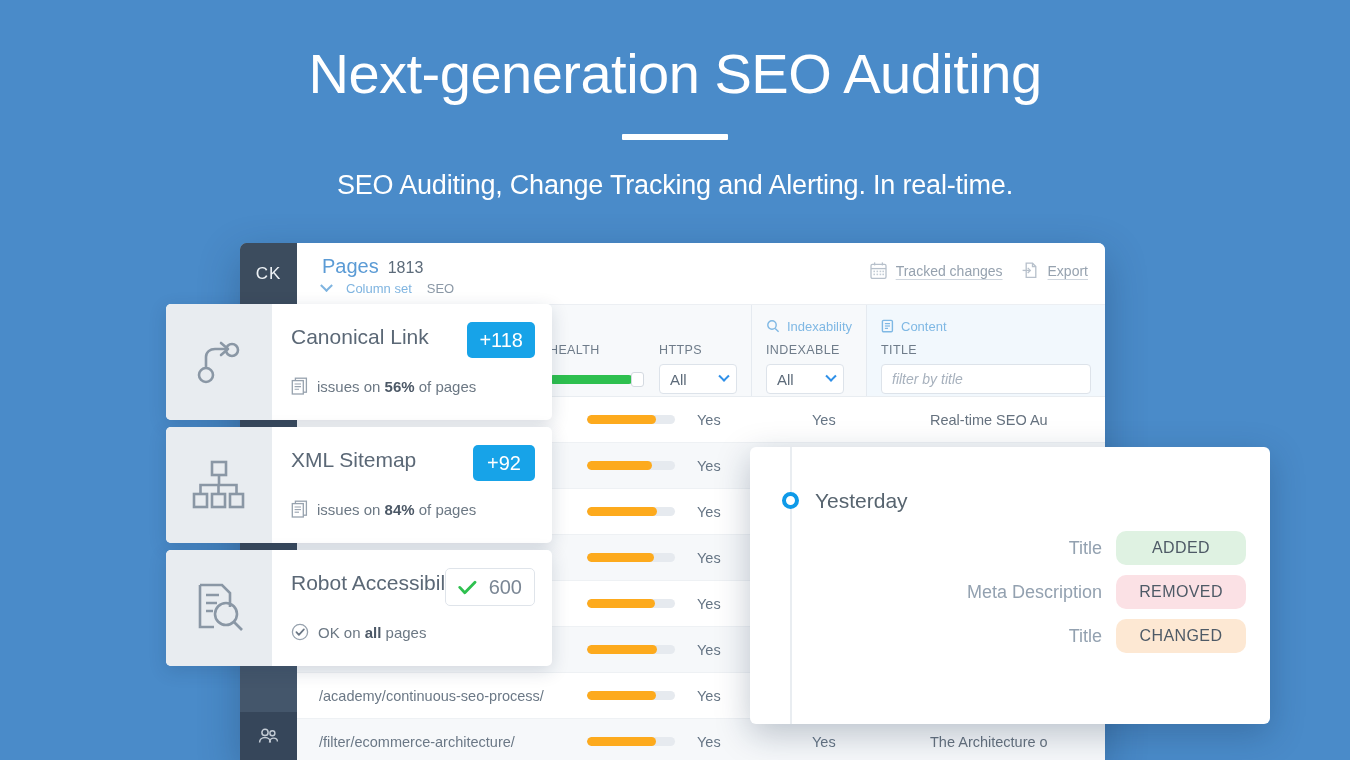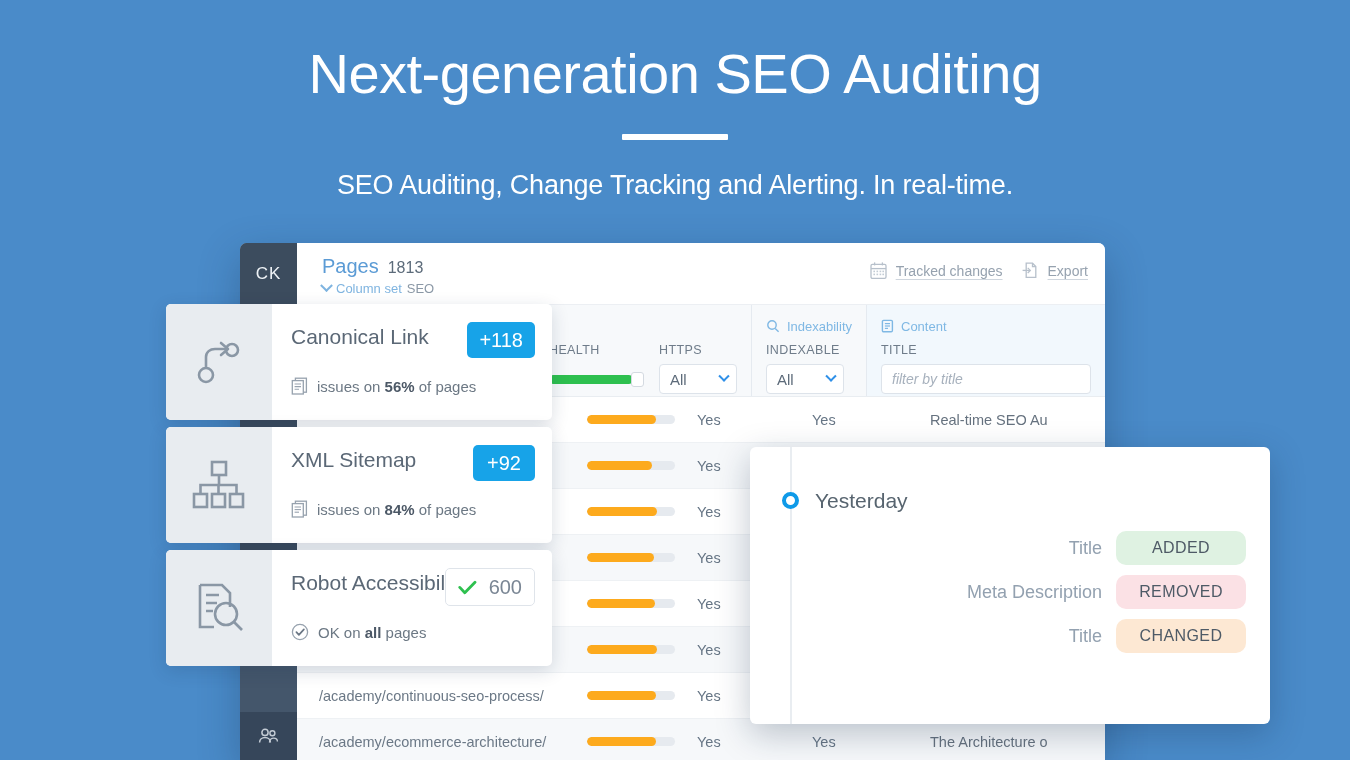--- a/index.html
+++ b/index.html
@@ -63,21 +63,21 @@
     background: #44566b;
   }
 
   .app-main { position: absolute; left: 57px; top: 0; right: 0; bottom: 0; background: #fff; }
 
   
   .topbar { position: relative; height: 62px; border-bottom: 1px solid #eceff3; }
   .tb-title { position: absolute; left: 25px; top: 12px; display: flex; align-items: baseline; gap: 9px; }
   .tb-pages { font-size: 20px; color: #5b9bd5; }
   .tb-count { font-size: 16px; color: #5c6b7a; }
-  .tb-colset { position: absolute; left: 25px; top: 38px; font-size: 13px; color: #7fb4e0; display: flex; align-items: center; gap: 5px; }
+  .tb-colset { position: absolute; left: 25px; top: 38px; font-size: 13px; color: #7fb4e0; display: flex; align-items: center; gap: 15px; }
   .tb-colset .cs-val { color: #8b98a6; }
   .chev { display: inline-block; width: 9px; height: 9px; border-right: 2px solid #7fb4e0; border-bottom: 2px solid #7fb4e0; transform: rotate(45deg) translate(-2px,-2px); }
   .tb-actions { position: absolute; right: 17px; top: 18px; display: flex; align-items: center; gap: 18px; }
   .tb-act { display: flex; align-items: center; gap: 8px; font-size: 14px; color: #96a2af; }
   .tb-act .lbl { text-decoration: underline; text-decoration-color: #cfd6de; text-underline-offset: 3px; }
 
   
   .filters { display: flex; height: 92px; background: #f7f9fb; border-bottom: 1px solid #e9edf1; }
   .fcol { padding: 12px 14px 0 14px; position: relative; }
   .fcol.sep { border-left: 1px solid #e5eaf0; }
@@ -367,21 +367,21 @@
           <div class="c-health">
             <div class="bar">
               <i style="width: 68.64px;"></i>
             </div>
           </div>
           <div class="c-https">Yes</div>
           <div class="c-index"></div>
           <div class="c-title"></div>
         </div>
         <div class="row">
-          <div class="c-url">/academy/ecommerce-architecture/</div>
+          <div class="c-url">/filter/ecommerce-architecture/</div>
           <div class="c-health">
             <div class="bar">
               <i style="width: 68.64px;"></i>
             </div>
           </div>
           <div class="c-https">Yes</div>
           <div class="c-index">Yes</div>
           <div class="c-title">The Architecture o</div>
         </div>
       </div>

